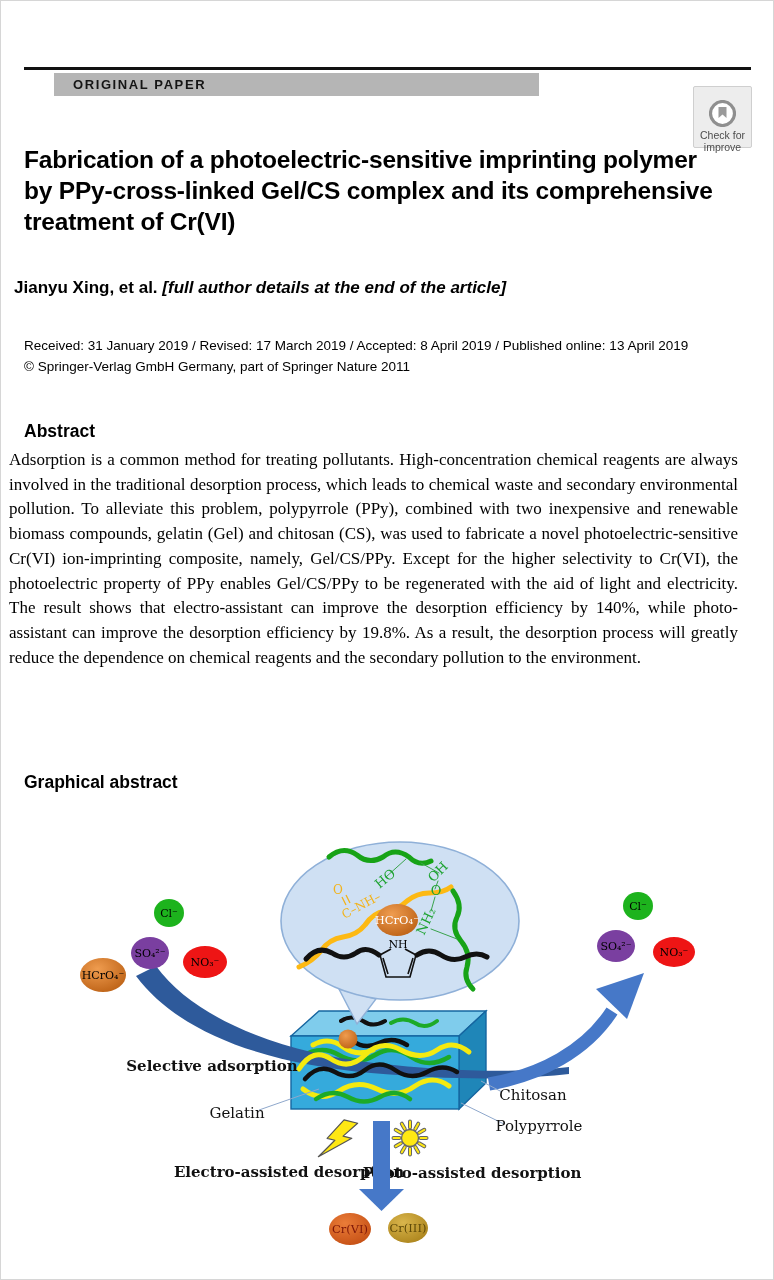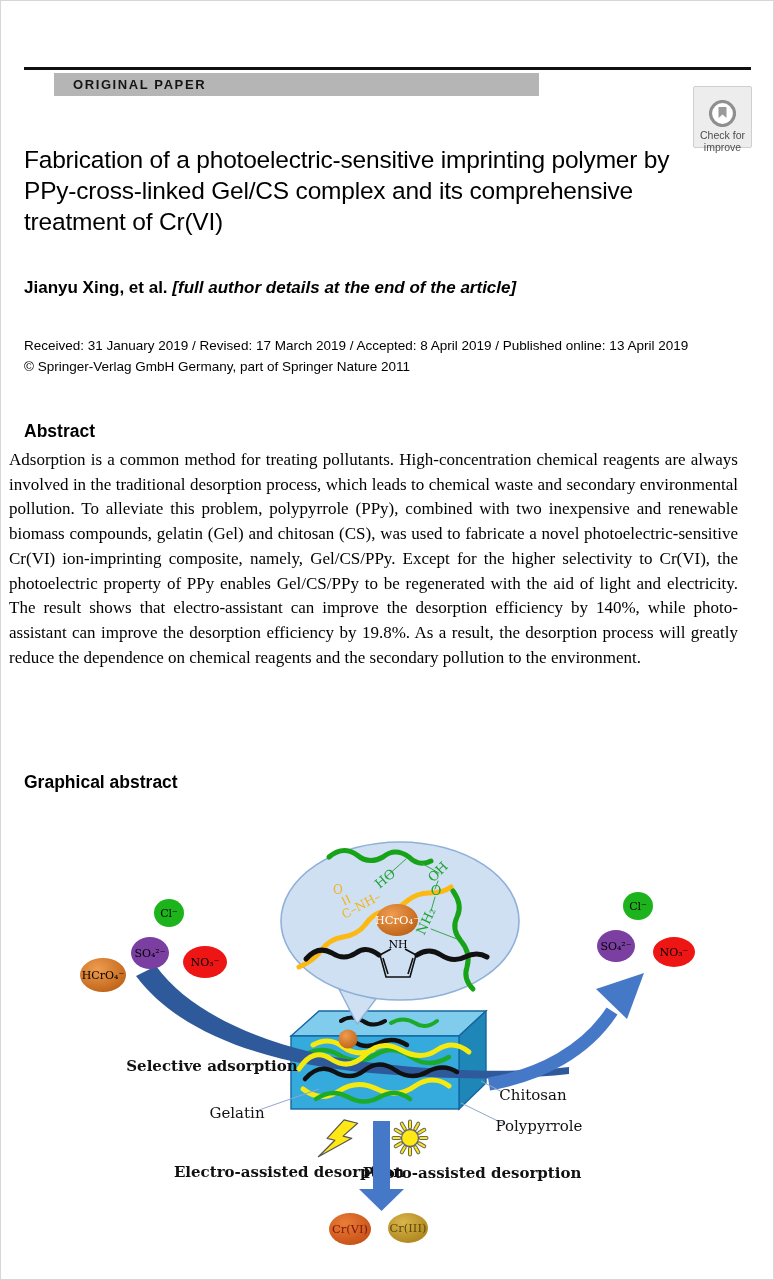--- a/index.html
+++ b/index.html
@@ -21,23 +21,23 @@
   .badge {
     position:absolute; top:85px; left:692px; width:59px; height:62px;
     background:#ededed; border:1px solid #cfcfcf; border-radius:2px;
     display:flex; flex-direction:column; align-items:center; justify-content:flex-start;
     padding-top:13px; cursor:pointer;
   }
   .badge-icon { width:27px; height:27px; position:relative; }
   .badge-text { font-size:10.5px; line-height:12px; color:#4c4c4c; text-align:center; margin-top:2px; }
   .title {
     position:absolute; top:143px; left:23px; width:695px;
-    font-size:24.5px; line-height:31px; font-weight:normal; letter-spacing:-0.2px;
-  }
-  .authors { position:absolute; top:277px; left:23px; font-size:17px; font-weight:bold; }
+    font-size:24.5px; line-height:31px; font-weight:bold; letter-spacing:-0.2px;
+  }
+  .authors { position:absolute; top:277px; left:13px; font-size:17px; font-weight:bold; }
   .authors .note { font-style:italic; }
   .history { position:absolute; top:334px; left:23px; width:729px; font-size:13.5px; line-height:21px; }
   .abstract-h, .ga-h { position:absolute; left:23px; font-size:17.5px; font-weight:bold; }
   .abstract-h { top:420px; }
   .abstract-body {
     position:absolute; top:447px; left:8px; width:729px;
     font-family:"Liberation Serif", serif; font-size:17px; line-height:24.7px;
     text-align:justify;
   }
   .ga-h { top:771px; }

